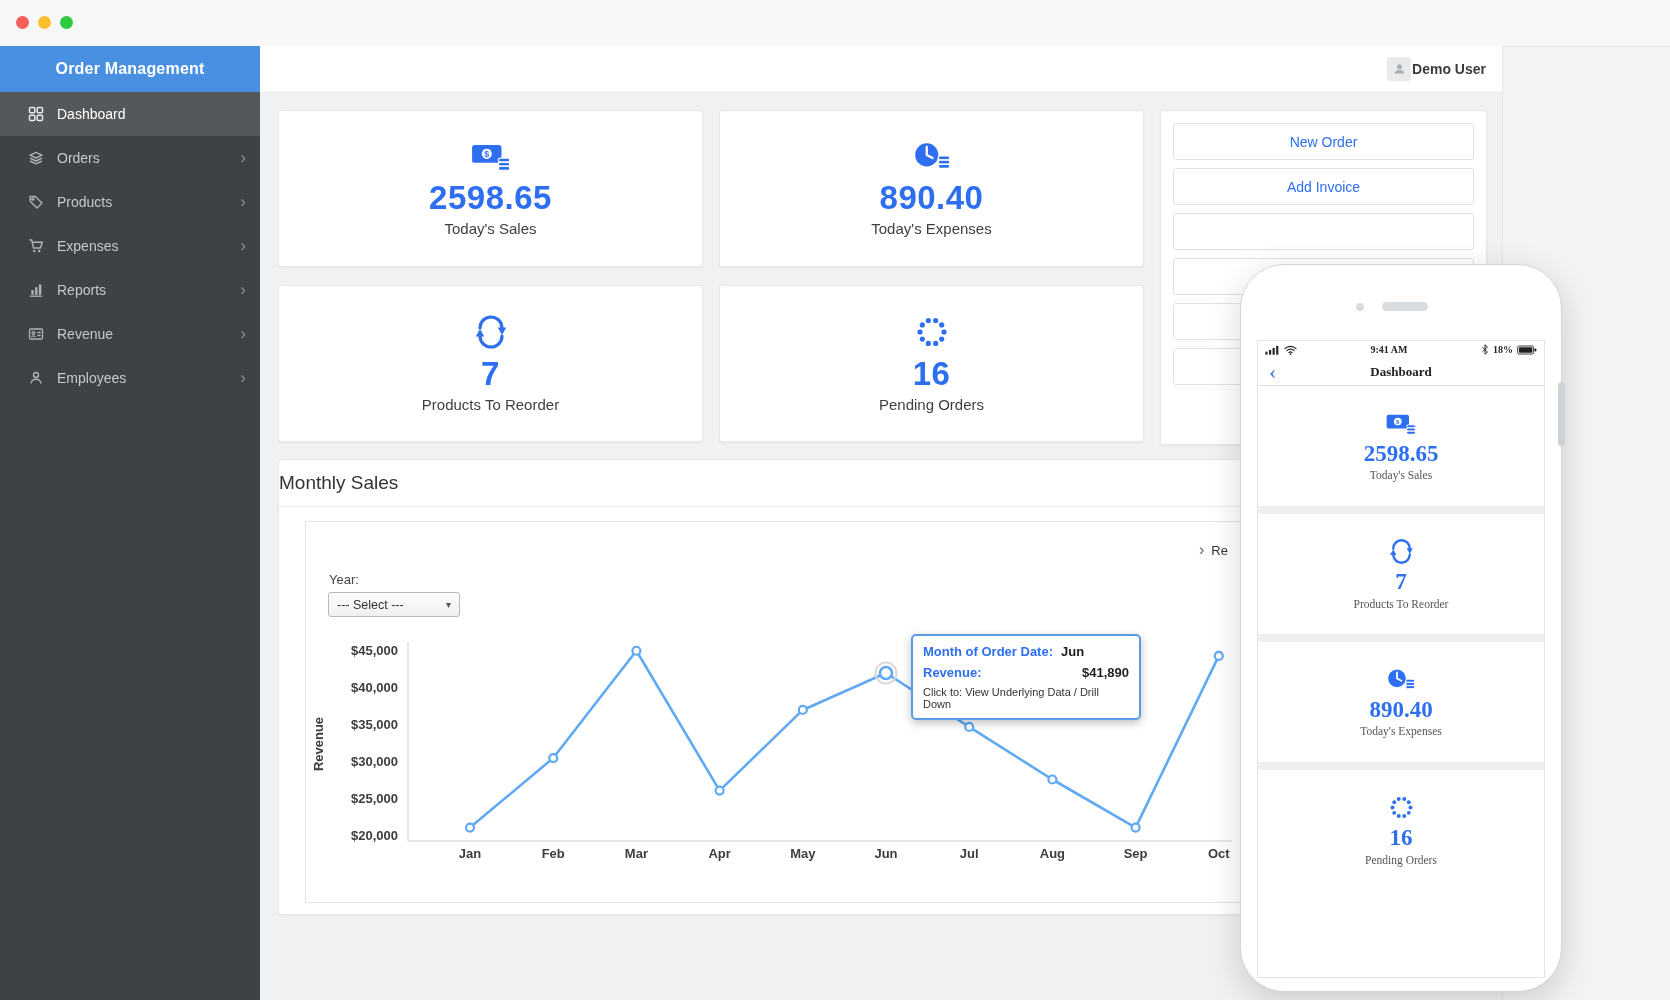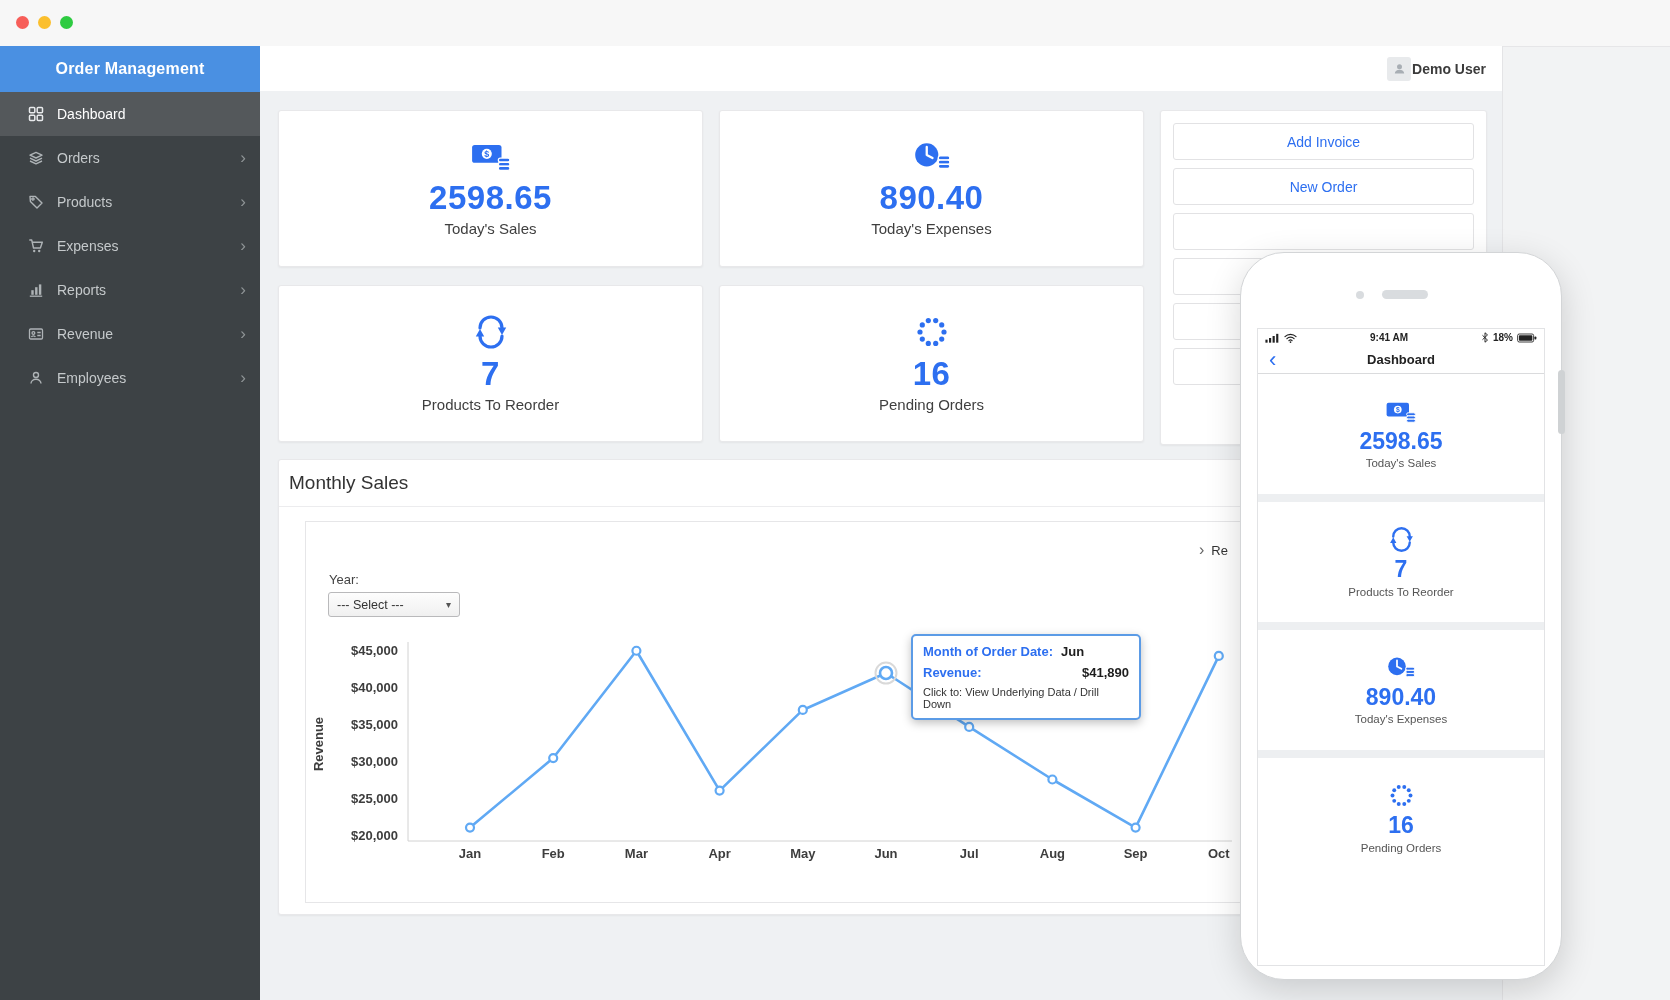--- a/index.html
+++ b/index.html
@@ -49,21 +49,21 @@
   
   .quick{left:1160px;top:110px;width:327px;height:335px;}
   .q-title{height:45px;display:flex;align-items:center;padding:0 14px;font-size:19px;color:#333;
            border-bottom:1px solid #ececee;}
   .q-body{padding:12px;display:flex;flex-direction:column;gap:8px;}
   .q-link{height:37px;border:1px solid #e2e2e4;border-radius:3px;display:flex;align-items:center;
           justify-content:center;font-size:14px;color:var(--accent,#2d6ff0);cursor:pointer;background:#fff;box-sizing:border-box;}
 
   
   .monthly{left:278px;top:459px;width:1209px;height:456px;}
-  .m-title{height:46px;display:flex;align-items:center;padding-left:10px;font-size:19px;color:#333;
+  .m-title{height:46px;display:flex;align-items:center;font-size:19px;color:#333;
            border-bottom:1px solid #ececee;}
   .m-box{position:absolute;left:26px;top:61px;width:1157px;height:380px;border:1px solid #e6e6e8;}
   .legend{position:absolute;left:920px;top:82px;display:flex;align-items:center;gap:7px;font-size:13px;
           color:#333;cursor:pointer;}
   .legend-chev{color:#666;font-size:16px;line-height:1;}
   .year-label{position:absolute;left:50px;top:112px;font-size:13px;color:#444;}
   .year-select{position:absolute;left:49px;top:132px;width:132px;height:25px;border:1px solid #b9b9bb;border-radius:3px;
                background:linear-gradient(#fdfdfd,#f0f0f0);display:flex;align-items:center;justify-content:space-between;
                padding:0 8px;font-size:12.5px;color:#333;cursor:pointer;box-sizing:border-box;}
   .caret{font-size:10px;color:#555;}
@@ -72,21 +72,21 @@
 
   .tooltip{position:absolute;left:632px;top:174px;width:230px;background:#fff;border:2px solid #5b9be6;border-radius:5px;
            box-shadow:0 3px 10px rgba(0,0,0,.25);padding:8px 10px;box-sizing:border-box;z-index:5;}
   .tt-row{display:flex;gap:8px;font-size:13px;margin-bottom:6px;align-items:baseline;}
   .tt-row.spread{justify-content:space-between;}
   .tt-label{color:var(--accent,#2d6ff0);font-weight:600;}
   .tt-val{color:#1e1e1e;font-weight:700;}
   .tt-hint{font-size:11px;color:#333;margin-top:1px;}
 
   
-  .phone{position:absolute;left:1240px;top:252px;width:322px;height:728px;z-index:40;}
+  .phone{position:absolute;left:1240px;top:264px;width:322px;height:728px;z-index:40;font-family:Liberation Serif, serif;}
   .phone-body{position:absolute;inset:0;background:#fff;border:1px solid #d3d5d7;border-radius:44px;
               box-shadow:0 10px 35px rgba(0,0,0,.16);z-index:1;}
   .p-sidebtn{position:absolute;right:-3px;top:118px;width:7px;height:64px;background:#cfd2d4;border-radius:3.5px;z-index:2;}
   .p-cam{position:absolute;left:116px;top:39px;width:8px;height:8px;border-radius:50%;background:#d9dcdf;z-index:3;}
   .p-spk{position:absolute;left:142px;top:38px;width:46px;height:9px;border-radius:4.5px;background:#d9dcdf;z-index:3;}
   .p-screen{position:absolute;left:17px;right:17px;top:76px;bottom:14px;border:1px solid #e2e3e5;z-index:3;
             background:#fff;overflow:hidden;}
   .p-status{height:17px;display:flex;align-items:center;justify-content:space-between;padding:0 7px;
             font-size:10px;color:#222;font-weight:600;}
   .p-status .grp{display:flex;align-items:center;gap:4px;}
@@ -318,22 +318,22 @@
   <div class="card stat" id="stat4">
     <svg class="stat-ic sq">
         <use href="#i-pending"></use>
       </svg>
     <div class="stat-num">16</div>
     <div class="stat-lbl">Pending Orders</div>
   </div>
 
   <div class="card quick">
     <div class="q-body">
+      <div class="q-link">New Order</div>
       <div class="q-link">Add Invoice</div>
-      <div class="q-link">New Order</div>
       <div class="q-link"></div>
       <div class="q-link"></div>
       <div class="q-link"></div>
       <div class="q-link"></div>
     </div>
   </div>
 
   <div class="card monthly">
     <div class="m-title">Monthly Sales</div>
     <div class="m-box"></div>

